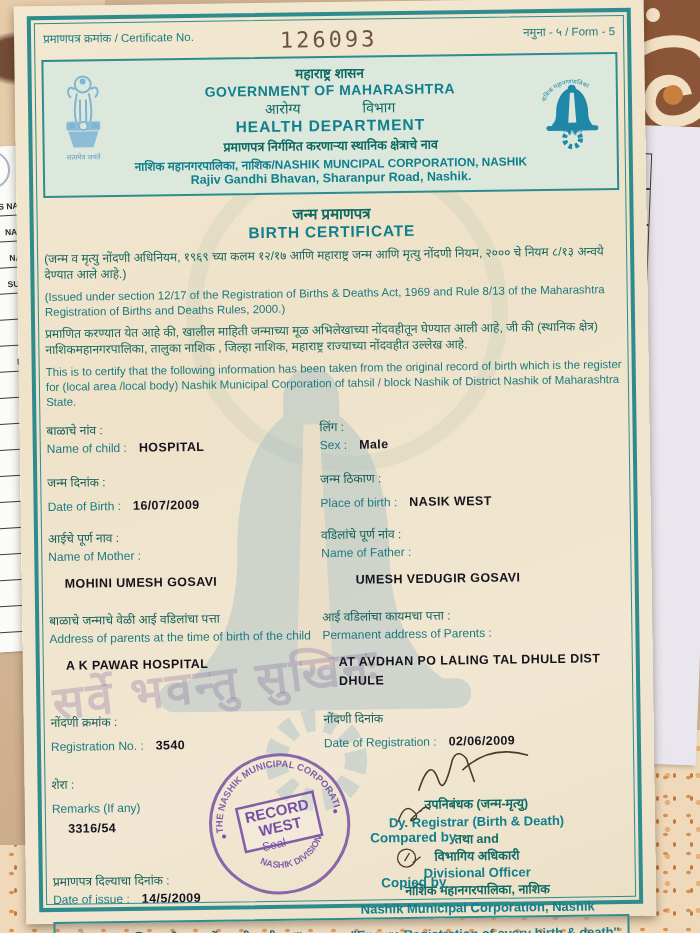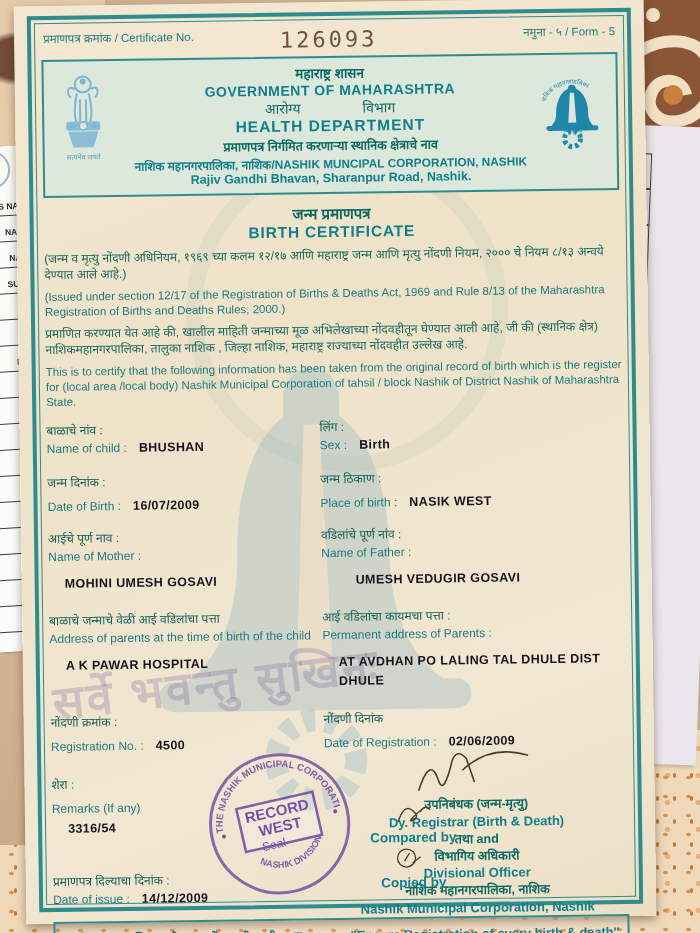--- a/index.html
+++ b/index.html
@@ -217,25 +217,25 @@
     </div>
 
     <p class="para p-mr">(जन्म व मृत्यु नोंदणी अधिनियम, १९६९ च्या कलम १२/१७ आणि महाराष्ट्र जन्म आणि मृत्यु नोंदणी नियम, २००० चे नियम ८/१३ अन्वये देण्यात आले आहे.)</p>
     <p class="para p-en">(Issued under section 12/17 of the Registration of Births &amp; Deaths Act, 1969 and Rule 8/13 of the Maharashtra Registration of Births and Deaths Rules, 2000.)</p>
     <p class="para p-mr">प्रमाणित करण्यात येत आहे की, खालील माहिती जन्माच्या मूळ अभिलेखाच्या नोंदवहीतून घेण्यात आली आहे, जी की (स्थानिक क्षेत्र) नाशिकमहानगरपालिका, तालुका नाशिक , जिल्हा नाशिक, महाराष्ट्र राज्याच्या नोंदवहीत उल्लेख आहे.</p>
     <p class="para p-en">This is to certify that the following information has been taken from the original record of birth which is the register for (local area /local body) Nashik Municipal Corporation of tahsil / block Nashik of District Nashik of Maharashtra State.</p>
 
     <div class="frow mt12">
       <div class="cl">
         <div class="lmr">बाळाचे नांव :</div>
-        <div class="len"><span>Name of child :</span><span class="val">BHUSHAN</span></div>
+        <div class="len"><span>Name of child :</span><span class="val">HOSPITAL</span></div>
       </div>
       <div class="cr">
         <div class="lmr">लिंग :</div>
-        <div class="len"><span>Sex :</span><span class="val">Birth</span></div>
+        <div class="len"><span>Sex :</span><span class="val">Male</span></div>
       </div>
     </div>
 
     <div class="frow mt18">
       <div class="cl">
         <div class="lmr">जन्म दिनांक :</div>
         <div class="len" style="margin-top:9px;"><span>Date of Birth :</span><span class="val">16/07/2009</span></div>
       </div>
       <div class="cr">
         <div class="lmr">जन्म ठिकाण :</div>
@@ -266,30 +266,30 @@
         <div class="lmr">आई वडिलांचा कायमचा पत्ता :</div>
         <div class="len">Permanent address of Parents :</div>
         <div class="val-block" style="width:272px;">AT AVDHAN PO LALING TAL DHULE DIST DHULE</div>
       </div>
     </div>
 
     <div class="frow mt20">
       <div class="cl">
         <div>
           <div class="lmr">नोंदणी क्रमांक :</div>
-          <div class="len" style="margin-top:9px;"><span>Registration No. :</span><span class="val">4500</span></div>
+          <div class="len" style="margin-top:9px;"><span>Registration No. :</span><span class="val">3540</span></div>
         </div>
         <div style="margin-top:22px;">
           <div class="lmr">शेरा :</div>
           <div class="len" style="margin-top:9px;">Remarks (If any)</div>
           <div class="val-block" style="margin-top:4px;">3316/54</div>
         </div>
         <div style="margin-top:34px;">
           <div class="lmr">प्रमाणपत्र दिल्याचा दिनांक :</div>
-          <div class="len"><span>Date of issue :</span><span class="val">14/12/2009</span></div>
+          <div class="len"><span>Date of issue :</span><span class="val">14/5/2009</span></div>
         </div>
       </div>
       <div class="cr">
         <div>
           <div class="lmr">नोंदणी दिनांक</div>
           <div class="len" style="margin-top:9px;"><span>Date of Registration :</span><span class="val">02/06/2009</span></div>
         </div>
         <svg class="dy-sig" width="150" height="46" viewBox="0 0 150 46">
           <path d="M18,42 Q30,6 38,32 Q43,48 52,12 Q57,0 66,10 L74,34 M62,22 Q90,-4 128,8" fill="none" stroke="#4a3b26" stroke-width="1.6"></path>
         </svg>

